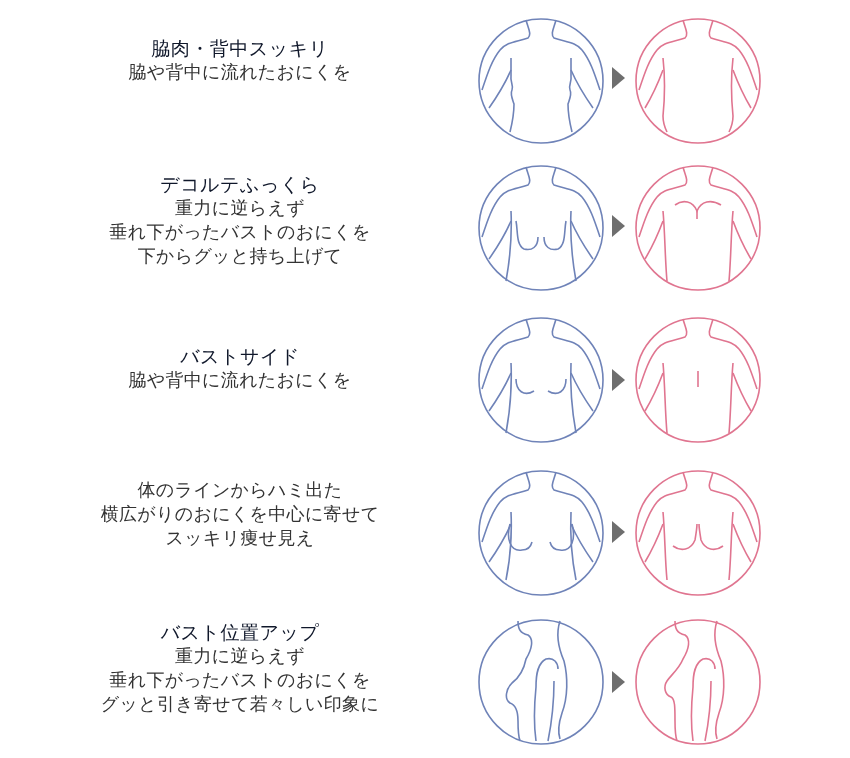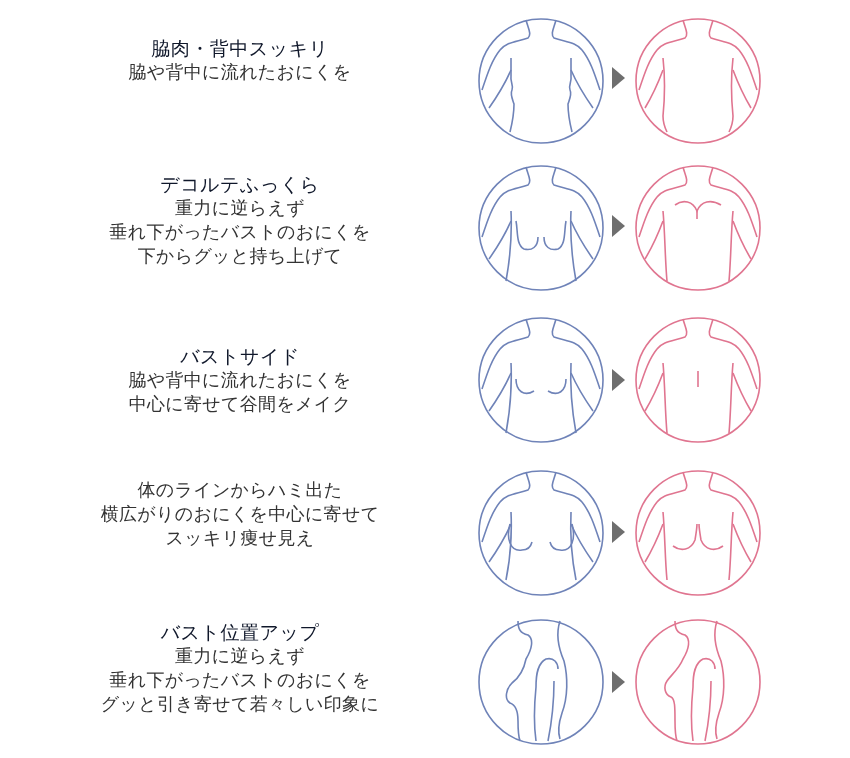--- a/index.html
+++ b/index.html
@@ -81,21 +81,20 @@
       <path d="M42 42 C50 36 60 38 64 48 C68 38 78 36 88 42"></path>
       <path d="M64 48 L64 56"></path>
     </svg>
   </div>
 </div>
 
 <div class="row" style="top:0">
   <div class="text-block" style="top:344px">
     <div class="title">バストサイド</div>
     <div class="line">脇や背中に流れたおにくを</div>
-    <div class="line">中心に寄せて谷間をメイク</div>
   </div>
   <div class="illus" style="left:476px;top:315px">
     <svg viewBox="0 0 130 130" fill="none" stroke="#6f83b8" stroke-width="1.6">
       <circle cx="65" cy="65" r="62"></circle>
       <path d="M50 4 C52 12 56 18 52 22 C40 26 30 26 24 34 C16 44 12 56 6 74"></path>
       <path d="M80 4 C78 12 74 18 78 22 C90 26 100 26 106 34 C114 44 118 56 124 74"></path>
       <path d="M35 48 C36 70 34 96 30 118"></path>
       <path d="M95 48 C94 70 96 96 100 118"></path>
       <path d="M35 58 C28 74 20 86 13 96"></path>
       <path d="M95 58 C102 74 110 86 117 96"></path>

